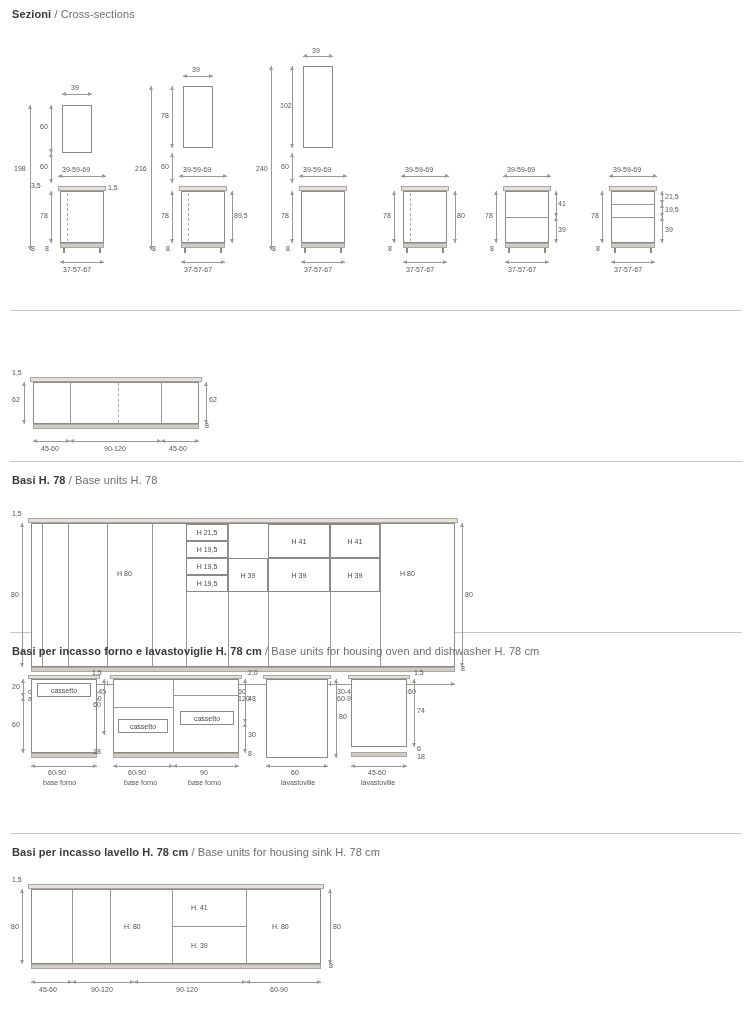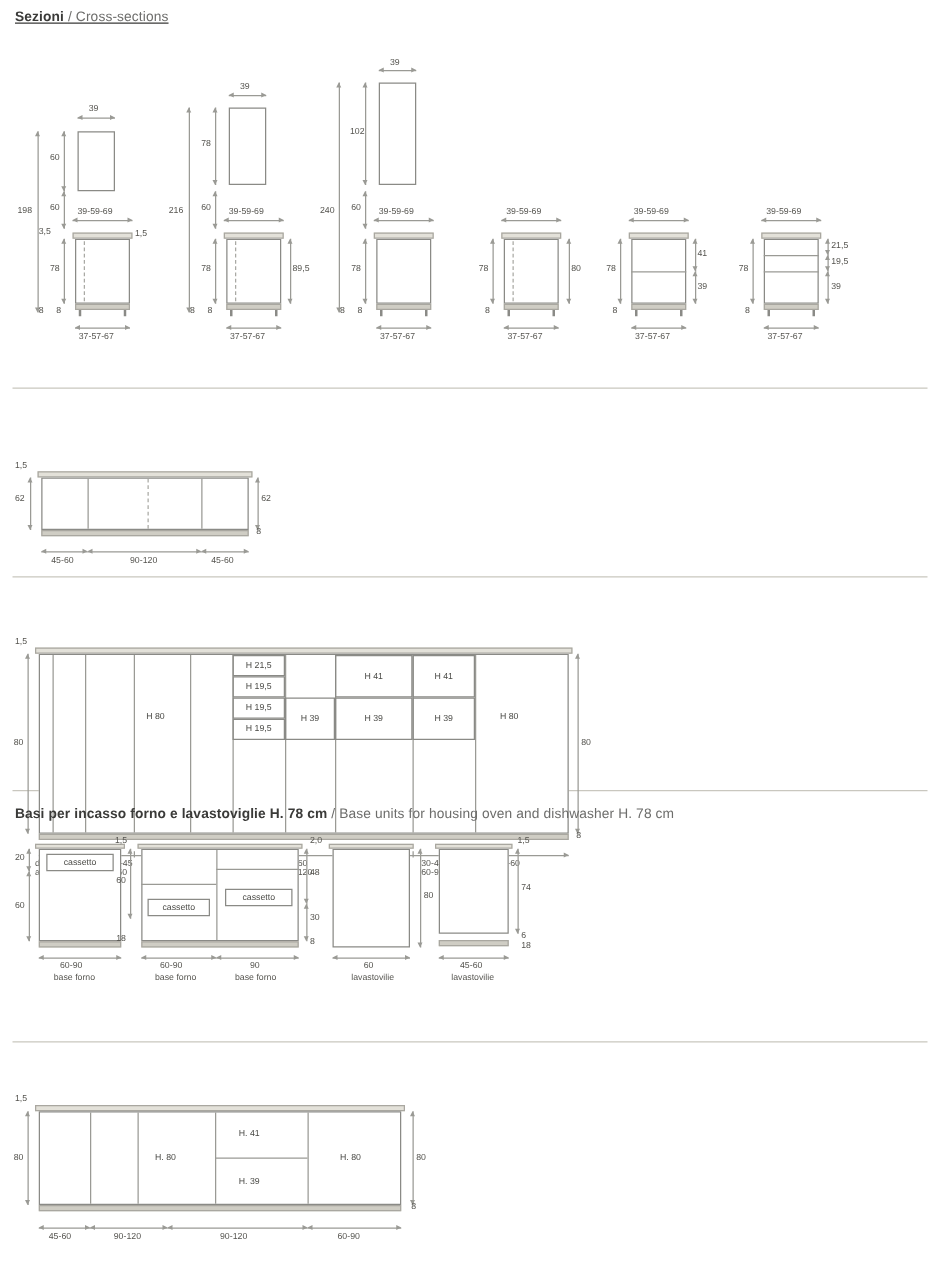--- a/index.html
+++ b/index.html
@@ -48,21 +48,21 @@
   .arrow-v:after  { bottom:0; border-top:4px solid #9a9a95; }
   .tick { position:absolute; width:1px; height:5px; background:#9a9a95; }
   .foot { position:absolute; width:2px; height:5px; background:#8a8a86; }
   .cellbox { position:absolute; border:1px solid #8a8a86; display:flex; align-items:center; justify-content:center; font-size:7px; color:#4a4a46; }
   .inner-lbl { position:absolute; font-size:7px; color:#4a4a46; }
 </style>
 </head>
 <body>
 
 <div class="band" style="height:310px;">
-  <div class="section-head" style="padding-top:8px;text-decoration:underline;">
+  <div class="section-head" style="padding-top:8px;">
     <span class="bold">Sezioni</span>
     <span class="light">/ Cross-sections</span>
   </div>
 
   <div class="cab" style="left:62px; top:105px; width:30px; height:48px;"></div>
   <div class="arrow-h" style="left:62px; top:94px; width:30px;"></div>
   <div class="dimtext" style="left:71px; top:84px;">39</div>
   <div class="arrow-v" style="left:51px; top:105px; height:48px;"></div>
   <div class="dimtext" style="left:40px; top:123px;">60</div>
 
@@ -222,20 +222,24 @@
   <div class="dimtext" style="left:41px; top:134px;">45-60</div>
   <div class="arrow-h" style="left:70px; top:130px; width:91px;"></div>
   <div class="dimtext" style="left:104px; top:134px;">90-120</div>
   <div class="arrow-h" style="left:161px; top:130px; width:38px;"></div>
   <div class="dimtext" style="left:169px; top:134px;">45-60</div>
 </div>
 
 <div class="rule" style="margin:0 10px;"></div>
 
 <div class="band" style="height:170px;">
+  <div class="section-head" style="padding-top:12px;">
+    <span class="bold">Basi H. 78</span>
+    <span class="light">/ Base units H. 78</span>
+  </div>
 
   <div class="dimtext" style="left:12px; top:48px;">1,5</div>
   <div class="top" style="left:28px; top:56px; width:430px; height:5px;"></div>
   <div class="cab" style="left:31px; top:61px; width:424px; height:144px;"></div>
 
   <div class="lnv" style="left:42px; top:62px; height:142px;"></div>
   <div class="lnv" style="left:68px; top:62px; height:142px;"></div>
   <div class="lnv" style="left:107px; top:62px; height:142px;"></div>
   <div class="lnv" style="left:152px; top:62px; height:142px;"></div>
   <div class="lnv" style="left:186px; top:62px; height:142px;"></div>
@@ -358,20 +362,24 @@
   <div class="dimtext" style="left:417px; top:112px;">6</div>
   <div class="dimtext" style="left:417px; top:120px;">18</div>
   <div class="arrow-h" style="left:351px; top:133px; width:56px;"></div>
   <div class="dimtext" style="left:368px; top:136px;">45-60</div>
   <div class="dimtext" style="left:361px; top:146px;">lavastovilie</div>
 </div>
 
 <div class="rule" style="margin:0 10px;"></div>
 
 <div class="band" style="height:170px;">
+  <div class="section-head" style="padding-top:12px;">
+    <span class="bold">Basi per incasso lavello H. 78 cm</span>
+    <span class="light">/ Base units for housing sink H. 78 cm</span>
+  </div>
 
   <div class="dimtext" style="left:12px; top:42px;">1,5</div>
   <div class="top" style="left:28px; top:50px; width:296px; height:5px;"></div>
   <div class="cab" style="left:31px; top:55px; width:290px; height:75px;"></div>
   <div class="lnv" style="left:72px; top:56px; height:73px;"></div>
   <div class="lnv" style="left:110px; top:56px; height:73px;"></div>
   <div class="lnv" style="left:172px; top:56px; height:73px;"></div>
   <div class="lnv" style="left:246px; top:56px; height:73px;"></div>
   <div class="lnh" style="left:172px; top:92px; width:74px;"></div>
 

